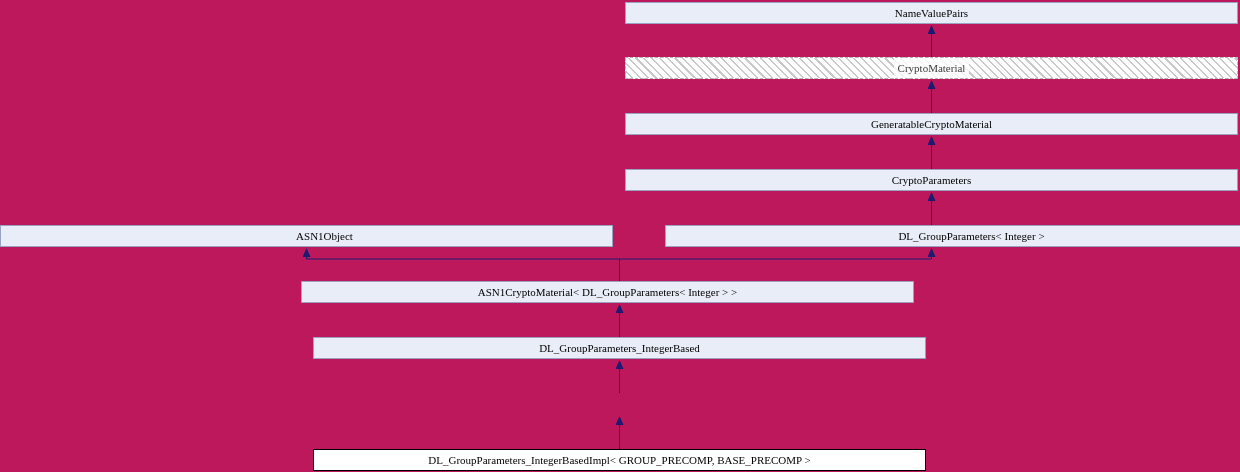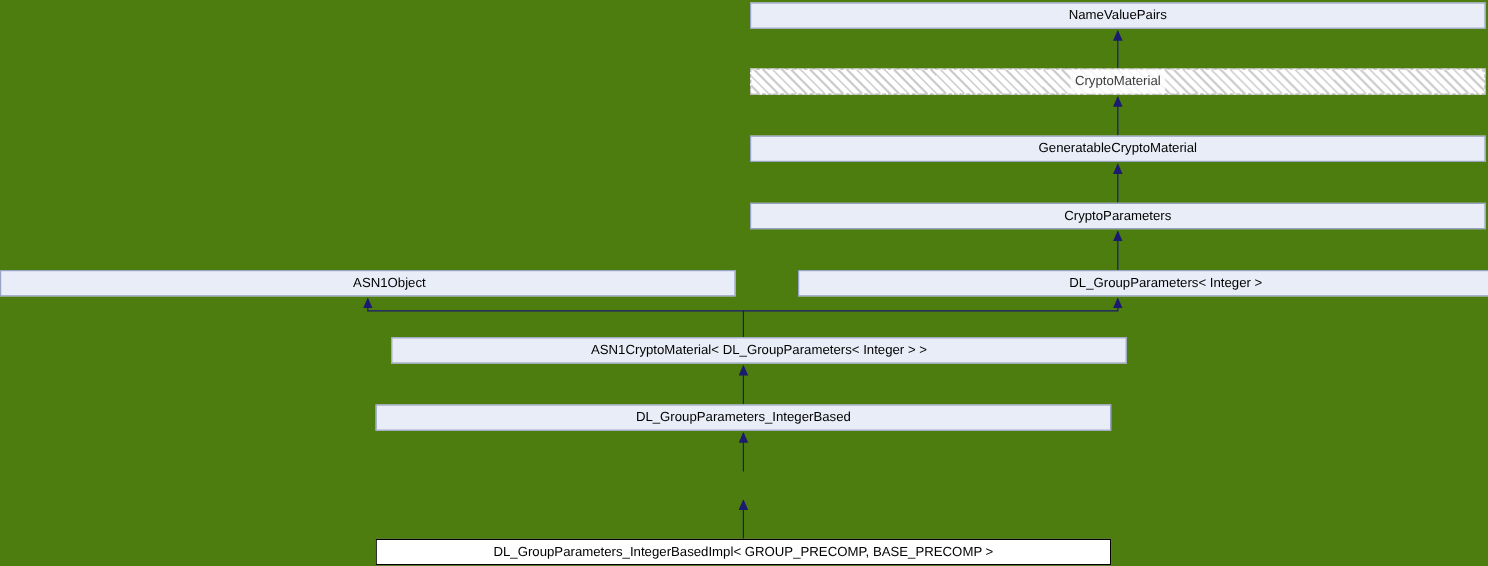--- a/index.html
+++ b/index.html
@@ -1,22 +1,22 @@
 <!DOCTYPE html>
 <html><head>
 <meta charset="utf-8">
 <style>
   * { box-sizing: border-box; }
   html, body { margin: 0; padding: 0; background: #ffffff; }
   .diagram {
     position: relative;
     width: 1240px;
     height: 472px;
-    font-family: Liberation Sans, sans-serif;
-    background: #4d7c0f;
+    font-family: Liberation Serif, serif;
+    background: #be185d;
     overflow: hidden;
   }
   .node {
     position: absolute;
     width: 613px;
     height: 22px;
     background: #e9edf7;
     border: 1px solid #98a3c4;
     display: flex;
     align-items: center;
@@ -88,21 +88,21 @@
   </div>
 
   <div class="node" style="left:0px; top:225px;padding-left:36px;">
     <span class="label">ASN1Object</span>
   </div>
 
   <div class="node" style="left:625px; top:225px;margin-left:40px;">
     <span class="label">DL_GroupParameters&lt; Integer &gt;</span>
   </div>
 
-  <div class="node" style="left:326px; top:281px;">
+  <div class="node" style="left:301px; top:281px;">
     <span class="label">ASN1CryptoMaterial&lt; DL_GroupParameters&lt; Integer &gt; &gt;</span>
   </div>
 
   <div class="node" style="left:313px; top:337px;">
     <span class="label">DL_GroupParameters_IntegerBased</span>
   </div>
 
 
   <div class="node main" style="left:313px; top:449px;">
     <span class="label">DL_GroupParameters_IntegerBasedImpl&lt; GROUP_PRECOMP, BASE_PRECOMP &gt;</span>

